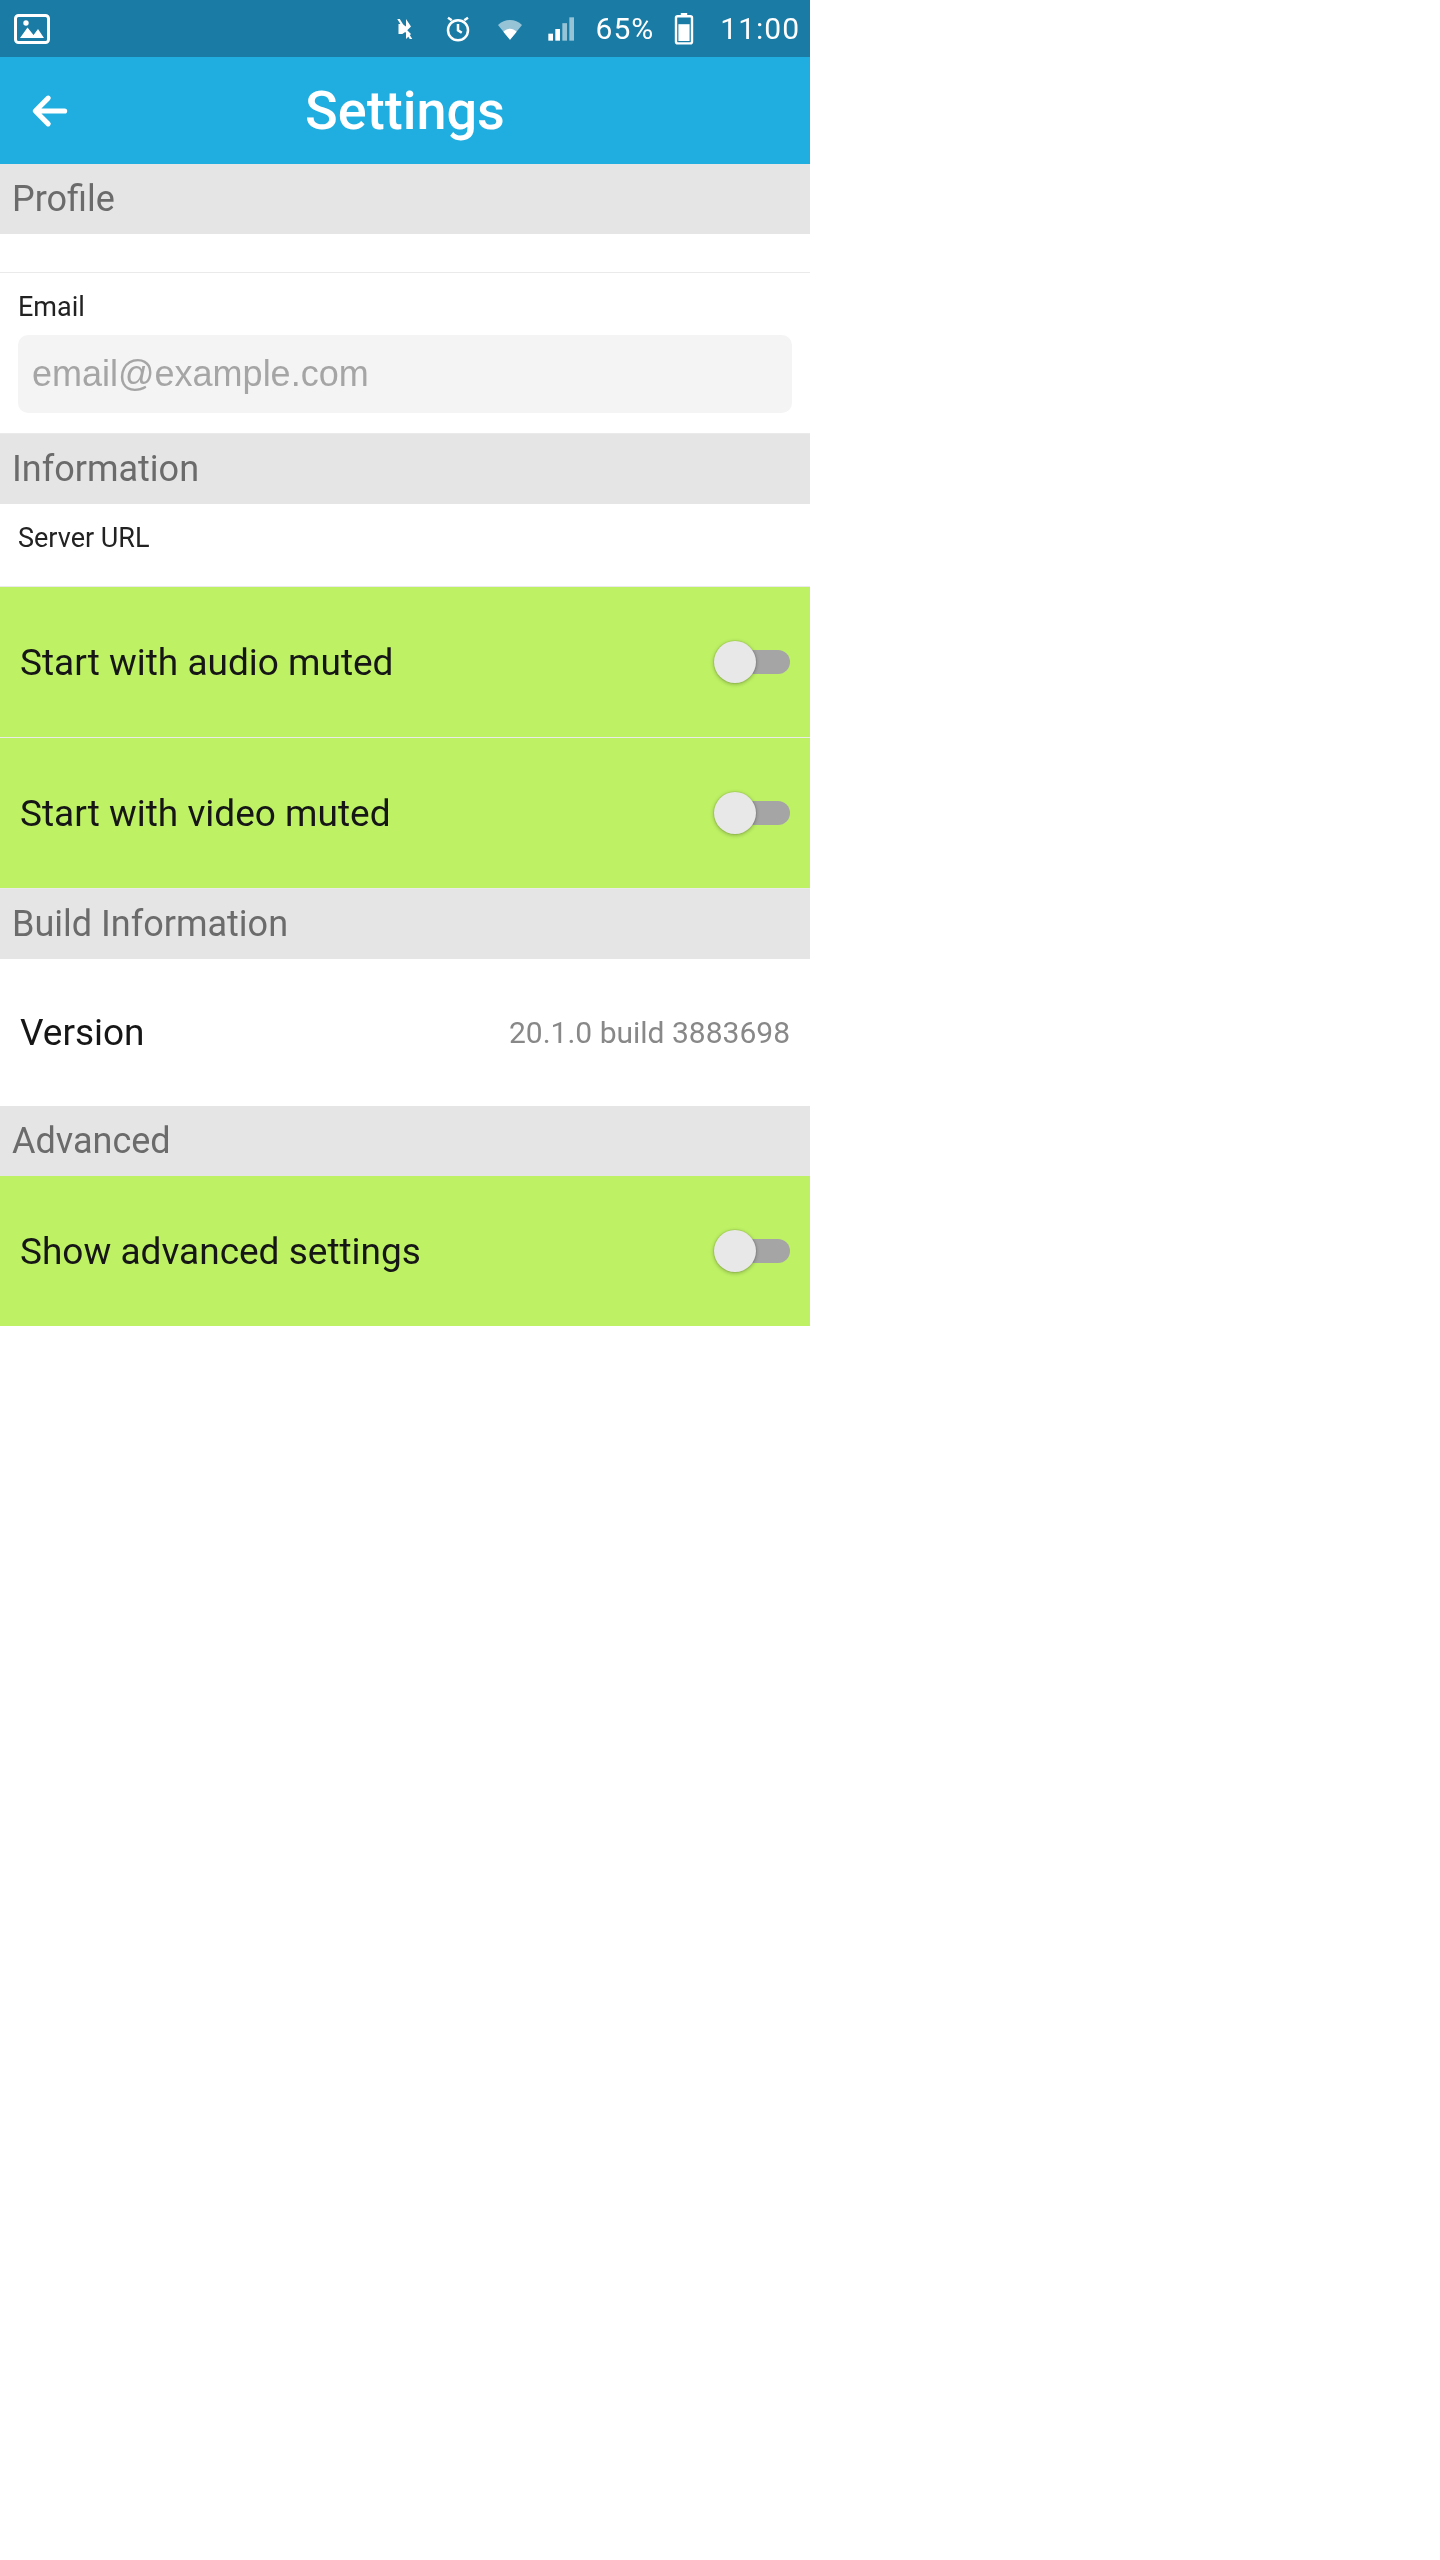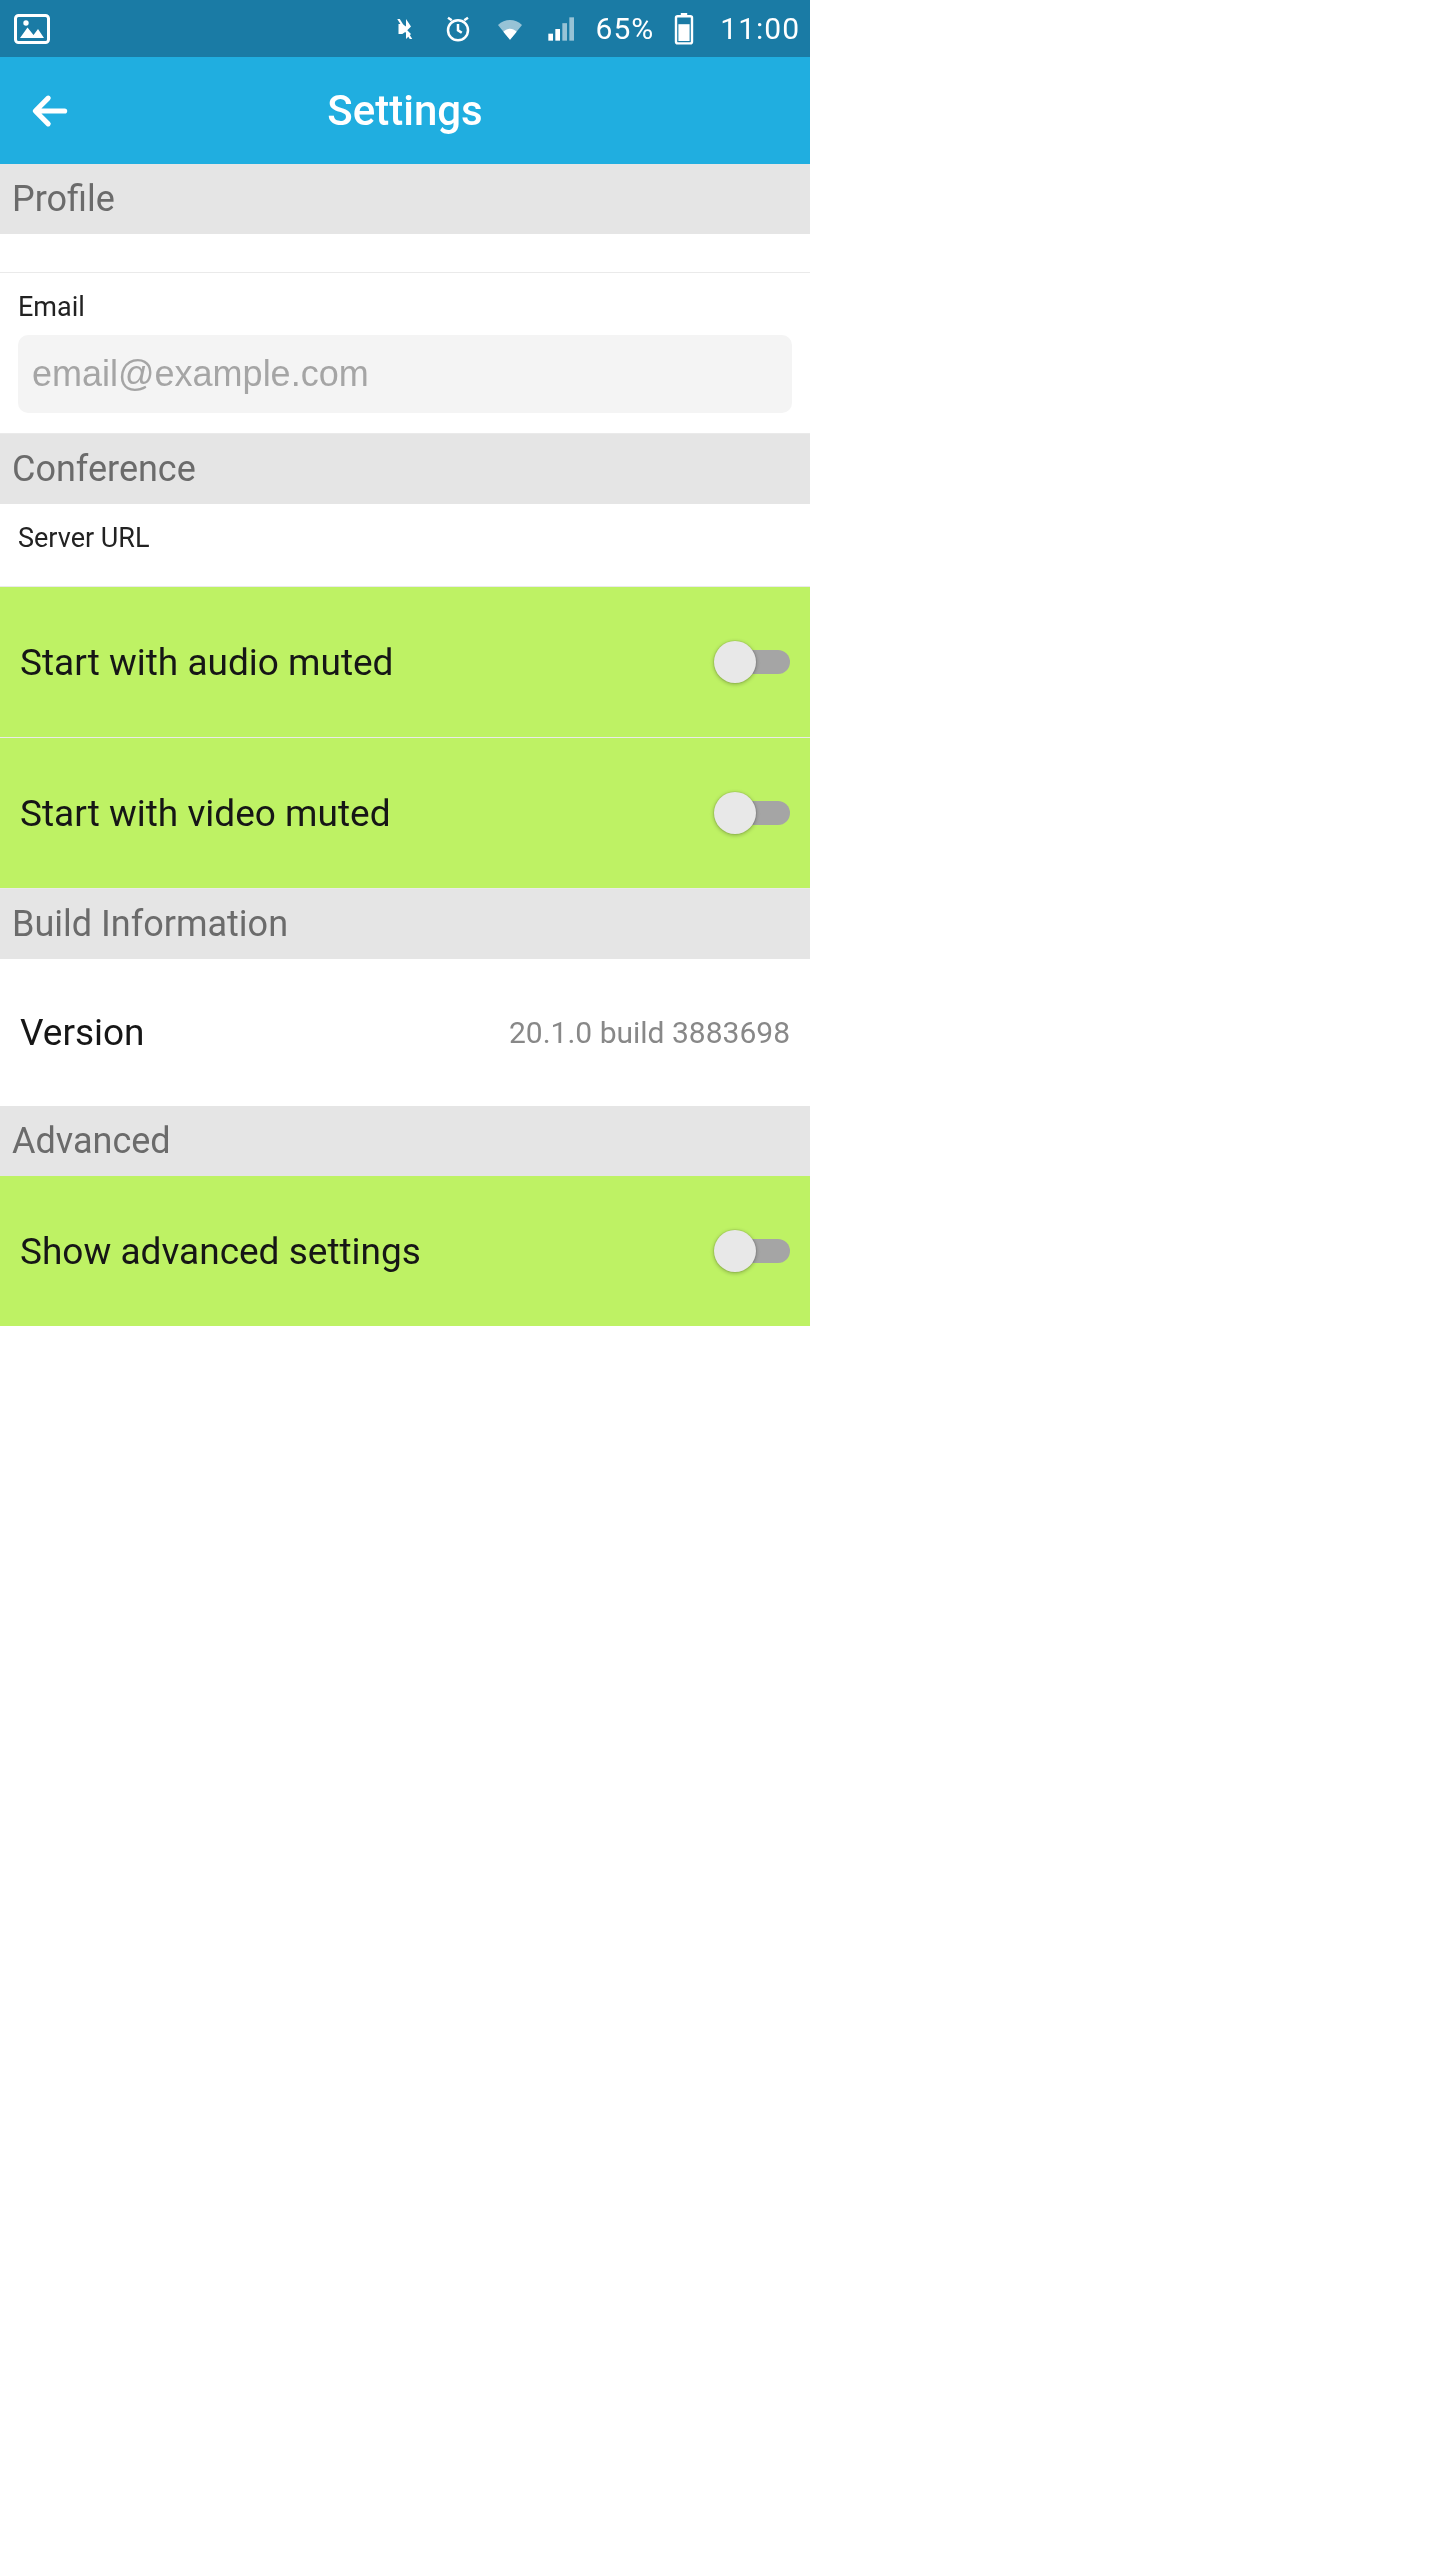--- a/index.html
+++ b/index.html
@@ -33,21 +33,21 @@
     display: flex;
     align-items: center;
     justify-content: center;
     margin-left: 10px;
   }
   .app-title {
     position: absolute;
     left: 50%;
     transform: translateX(-50%);
     color: #fff;
-    font-size: 42px;
+    font-size: 54px;
     font-weight: 500;
   }
   
   .section-header {
     background: #e5e5e5;
     color: #6b6b6b;
     font-size: 36px;
     padding: 14px 12px;
   }
   
@@ -179,21 +179,21 @@
 <div class="section-header">Profile</div>
 
 <div class="field">
 </div>
 
 <div class="field">
   <label class="field-label">Email</label>
   <input class="field-input" type="email" placeholder="email@example.com" style="">
 </div>
 
-<div class="section-header">Conference</div>
+<div class="section-header">Information</div>
 
 <div class="field">
   <label class="field-label">Server URL</label>
 </div>
 
 <div class="toggle-row">
   <span class="toggle-label">Start with audio muted</span>
   <div class="switch">
     <div class="switch-track"></div>
     <div class="switch-thumb"></div>

